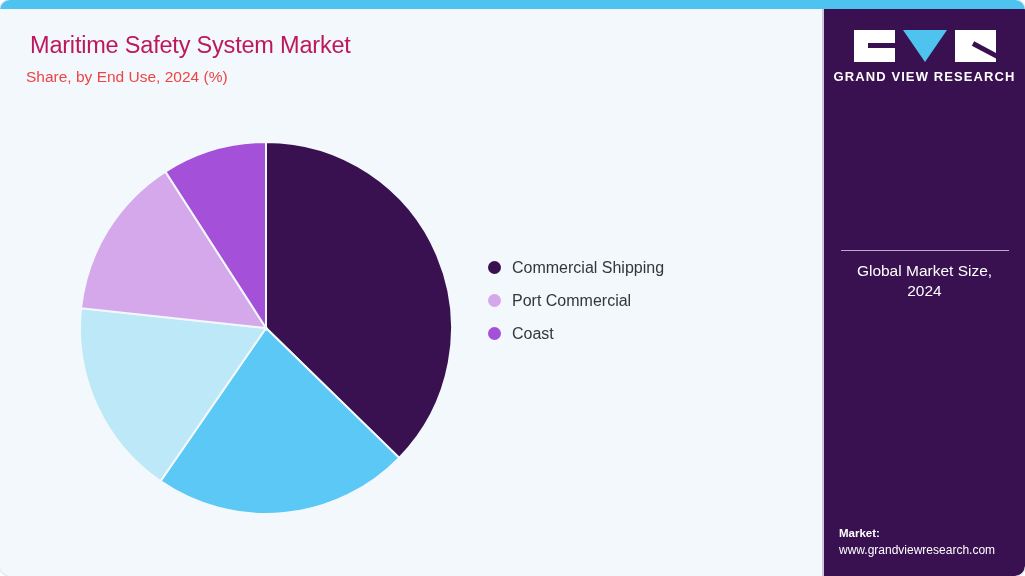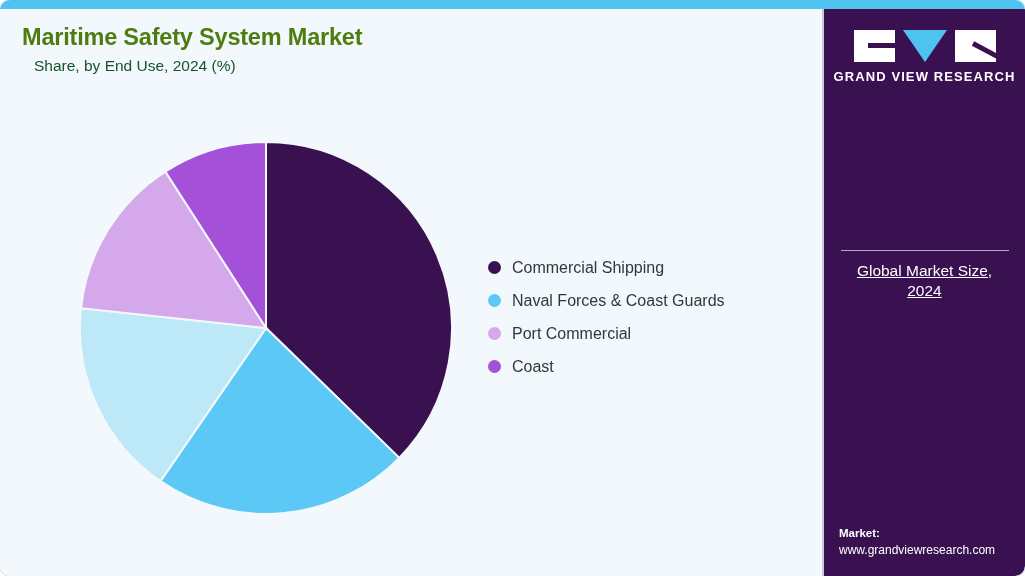--- a/index.html
+++ b/index.html
@@ -34,32 +34,32 @@
   }
 
   
   .header {
     position: absolute;
     top: 24px;
     left: 22px;
     width: 760px;
   }
   .chart-title {
-    margin: 0;
+    margin: 8px;
     font-size: 23.5px;
-    font-weight: bold;
-    color: #4d7c0f;
+    font-weight: normal;
+    color: #be185d;
     letter-spacing: -0.2px;
     line-height: 1.18;
   }
   .chart-subtitle {
-    margin: 5px 0 0 12px;
+    margin: 5px 0 0 4px;
     font-size: 15.5px;
     font-weight: normal;
-    color: #14532d;
+    color: #ef4444;
     line-height: 1.2;
   }
 
   
   .plot-area {
     position: absolute;
     top: 110px;
     left: 0;
     width: 668px;
     height: 466px;
@@ -184,21 +184,20 @@
     width: 168px;
     height: 1px;
     background: #b8a9c6;
     margin: 9px auto 10px auto;
   }
   .market-caption {
     font-size: 15.5px;
     color: #ffffff;
     line-height: 1.32;
     padding: 0 16px;
-    text-decoration: underline;
   }
 
   .source-block {
     position: absolute;
     left: 15px;
     bottom: 18px;
     width: 186px;
     color: #ffffff;
   }
   .source-title {
@@ -232,24 +231,20 @@
           <path d="M 188 188 L 82.49 341.18 A 186 186 0 0 1 3.06 168.17 Z" fill="#bce8f8" stroke="#f2f8fb" stroke-width="2"></path>
           <path d="M 188 188 L 3.06 168.17 A 186 186 0 0 1 87.35 31.58 Z" fill="#d5a8ec" stroke="#f2f8fb" stroke-width="2"></path>
           <path d="M 188 188 L 87.35 31.58 A 186 186 0 0 1 188.00 2.00 Z" fill="#a450d8" stroke="#f2f8fb" stroke-width="2"></path>
         </svg>
     </div>
 
     <div class="legend" id="legend">
         <div class="legend-item">
           <span class="legend-swatch" style="background: rgb(58, 17, 80);"></span>
           <span class="legend-label">Commercial Shipping</span>
-        </div>
-        <div class="legend-item">
-          <span class="legend-swatch" style="background: rgb(91, 200, 245);"></span>
-          <span class="legend-label">Naval Forces &amp; Coast Guards</span>
         </div>
         <div class="legend-item">
           <span class="legend-swatch" style="background: rgb(213, 168, 236);"></span>
           <span class="legend-label">Port Commercial</span>
         </div>
         <div class="legend-item">
           <span class="legend-swatch" style="background: rgb(164, 80, 216);"></span>
           <span class="legend-label">Coast</span>
         </div>
       </div>

